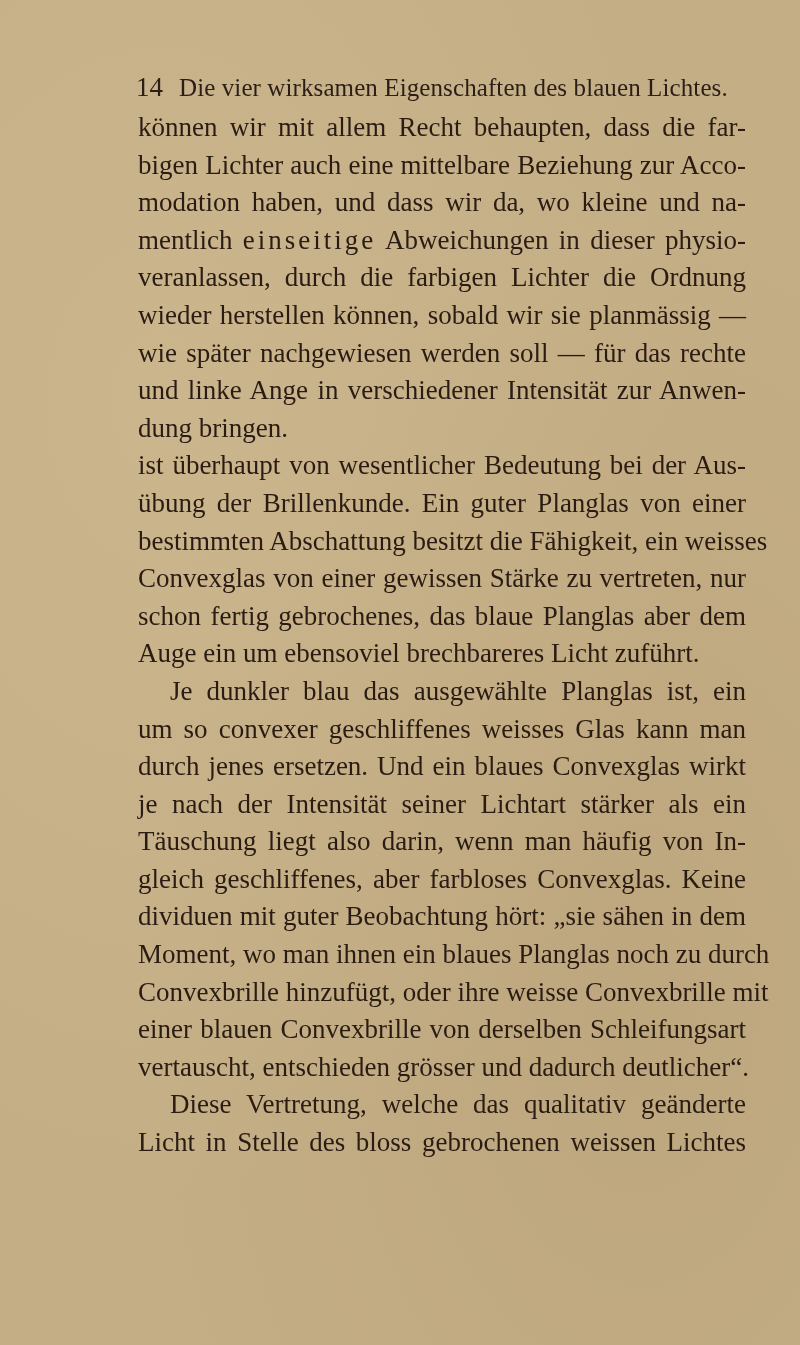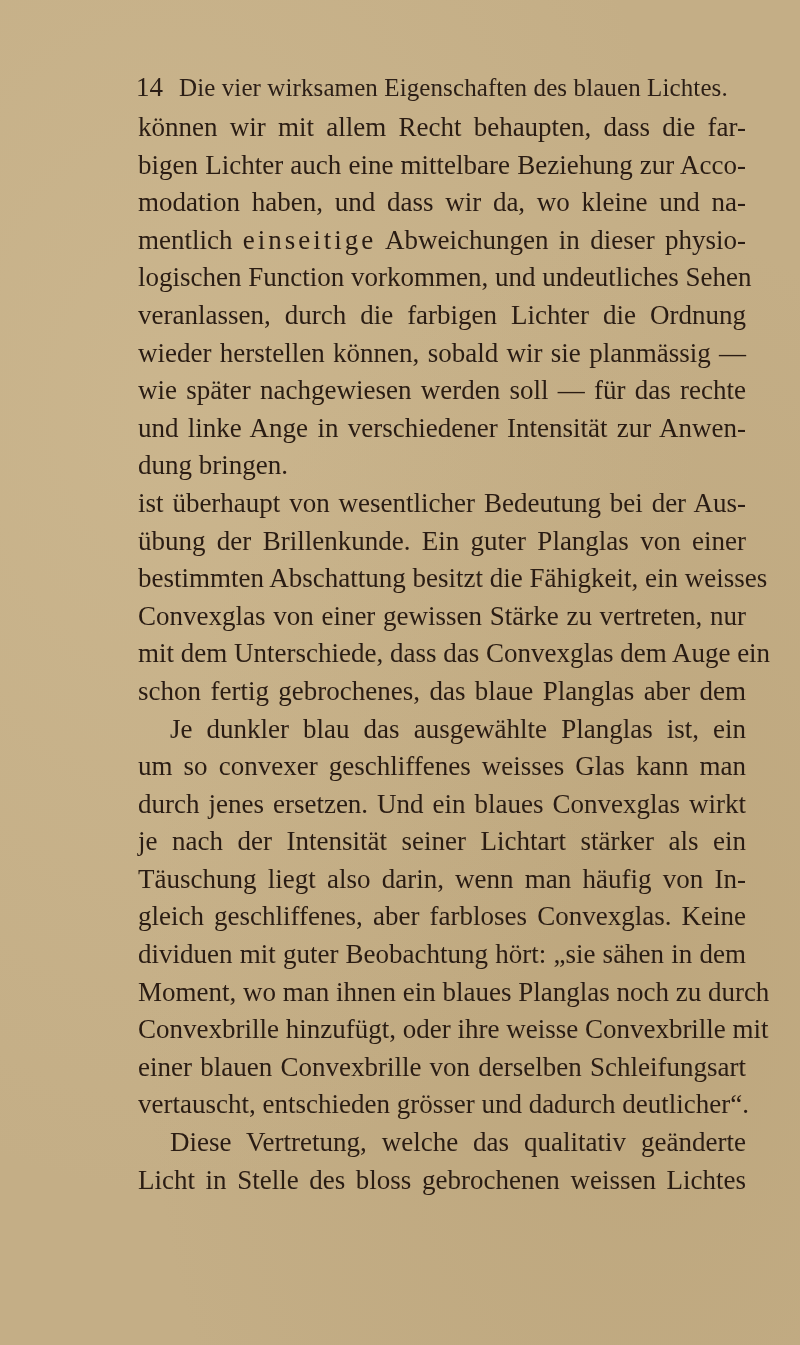--- a/index.html
+++ b/index.html
@@ -75,32 +75,31 @@
   <div class="running-head">
     <span class="page-number">14</span>
     <span class="head-title">Die vier wirksamen Eigenschaften des blauen Lichtes.</span>
   </div>
 
   <div class="body-text">
     <div class="line">können wir mit allem Recht behaupten, dass die far-</div>
     <div class="line">bigen Lichter auch eine mittelbare Beziehung zur Acco-</div>
     <div class="line">modation haben, und dass wir da, wo kleine und na-</div>
     <div class="line"><span>mentlich </span><span class="spaced">einseitige</span><span> Abweichungen in dieser physio-</span></div>
-    <div class="line">logischen Function vorkommen, und undeutliches Sehen</div>
     <div class="line">veranlassen, durch die farbigen Lichter die Ordnung</div>
     <div class="line">wieder herstellen können, sobald wir sie planmässig —</div>
     <div class="line">wie später nachgewiesen werden soll — für das rechte</div>
     <div class="line">und linke Ange in verschiedener Intensität zur Anwen-</div>
     <div class="line last">dung bringen.</div>
     <div class="line">ist überhaupt von wesentlicher Bedeutung bei der Aus-</div>
     <div class="line">übung der Brillenkunde. Ein guter Planglas von einer</div>
     <div class="line">bestimmten Abschattung besitzt die Fähigkeit, ein weisses</div>
     <div class="line">Convexglas von einer gewissen Stärke zu vertreten, nur</div>
-    <div class="line">mit dem Unterschiede, dass das Convexglas dem Auge ein</div>
     <div class="line">schon fertig gebrochenes, das blaue Planglas aber dem</div>
+    <div class="line last">Auge ein um ebensoviel brechbareres Licht zuführt.</div>
     <div class="line indent">Je dunkler blau das ausgewählte Planglas ist, ein</div>
     <div class="line">um so convexer geschliffenes weisses Glas kann man</div>
     <div class="line">durch jenes ersetzen. Und ein blaues Convexglas wirkt</div>
     <div class="line">je nach der Intensität seiner Lichtart stärker als ein</div>
     <div class="line">Täuschung liegt also darin, wenn man häufig von In-</div>
     <div class="line">gleich geschliffenes, aber farbloses Convexglas. Keine</div>
     <div class="line">dividuen mit guter Beobachtung hört: „sie sähen in dem</div>
     <div class="line">Moment, wo man ihnen ein blaues Planglas noch zu durch</div>
     <div class="line">Convexbrille hinzufügt, oder ihre weisse Convexbrille mit</div>
     <div class="line">einer blauen Convexbrille von derselben Schleifungsart</div>

